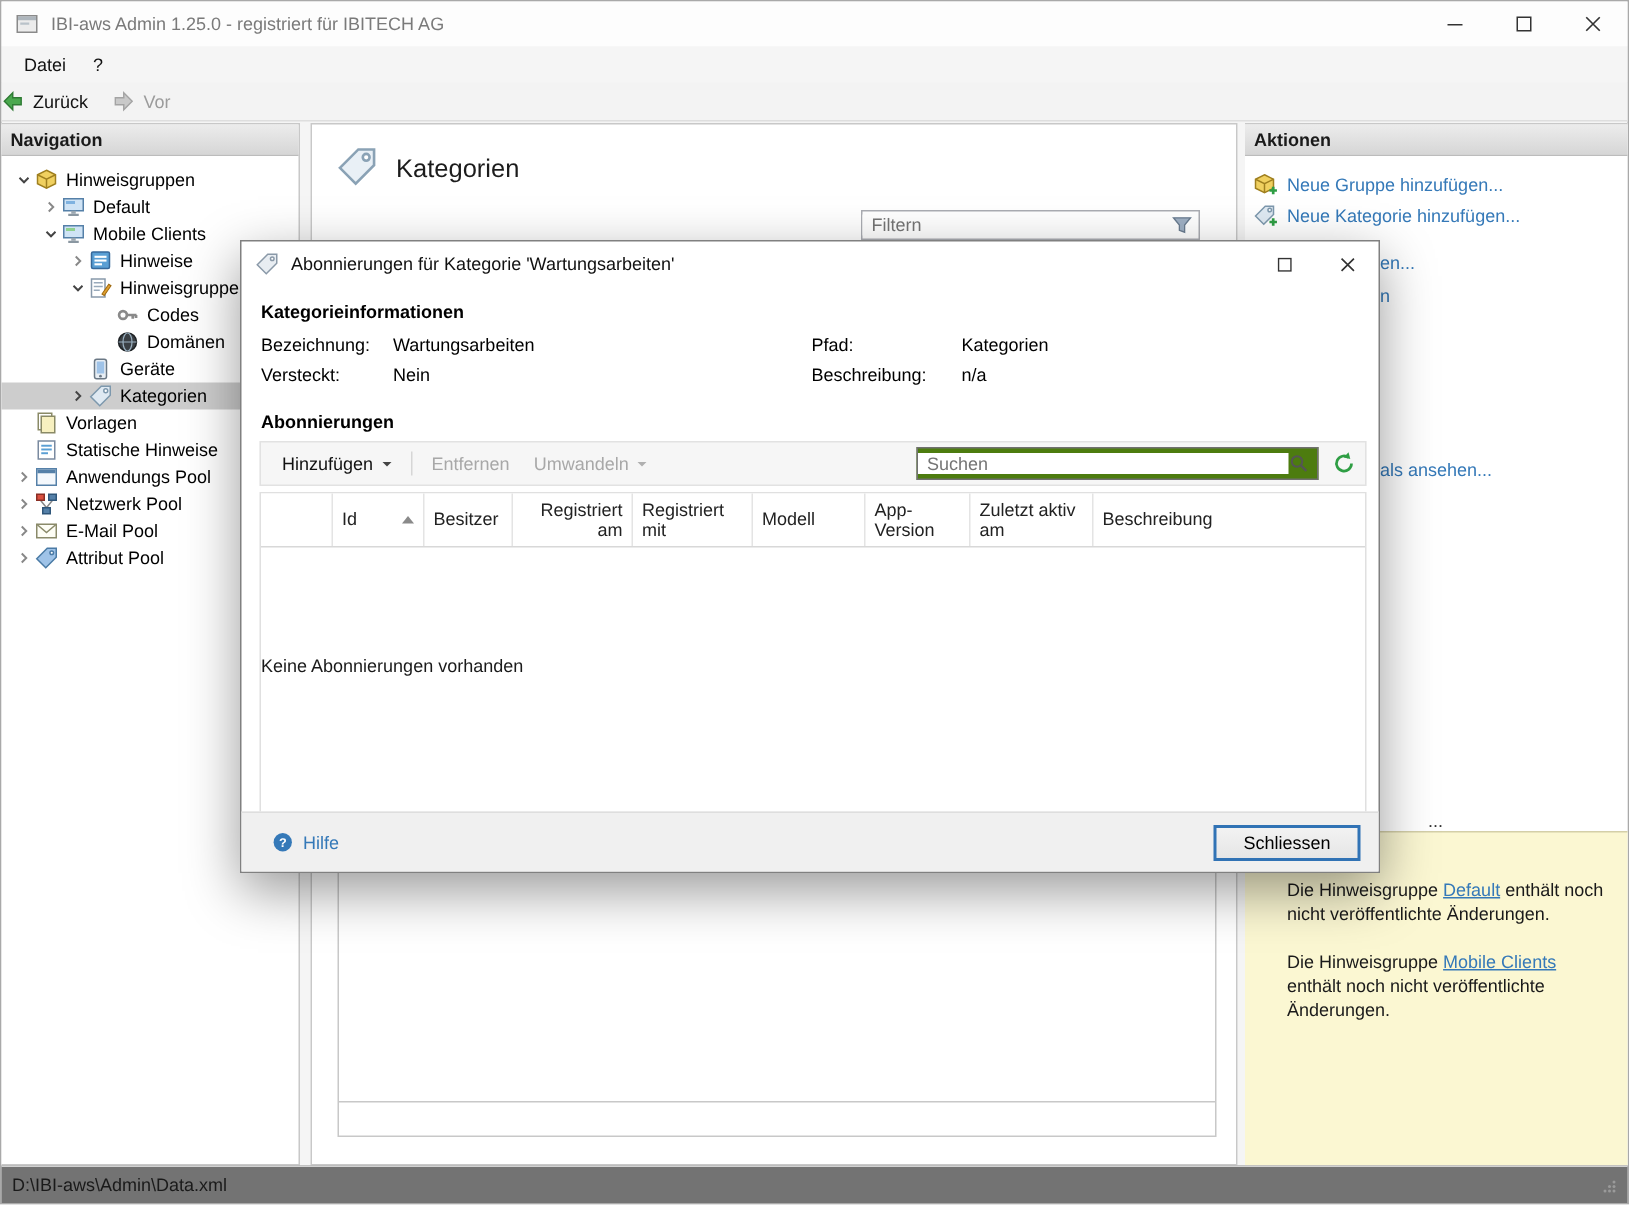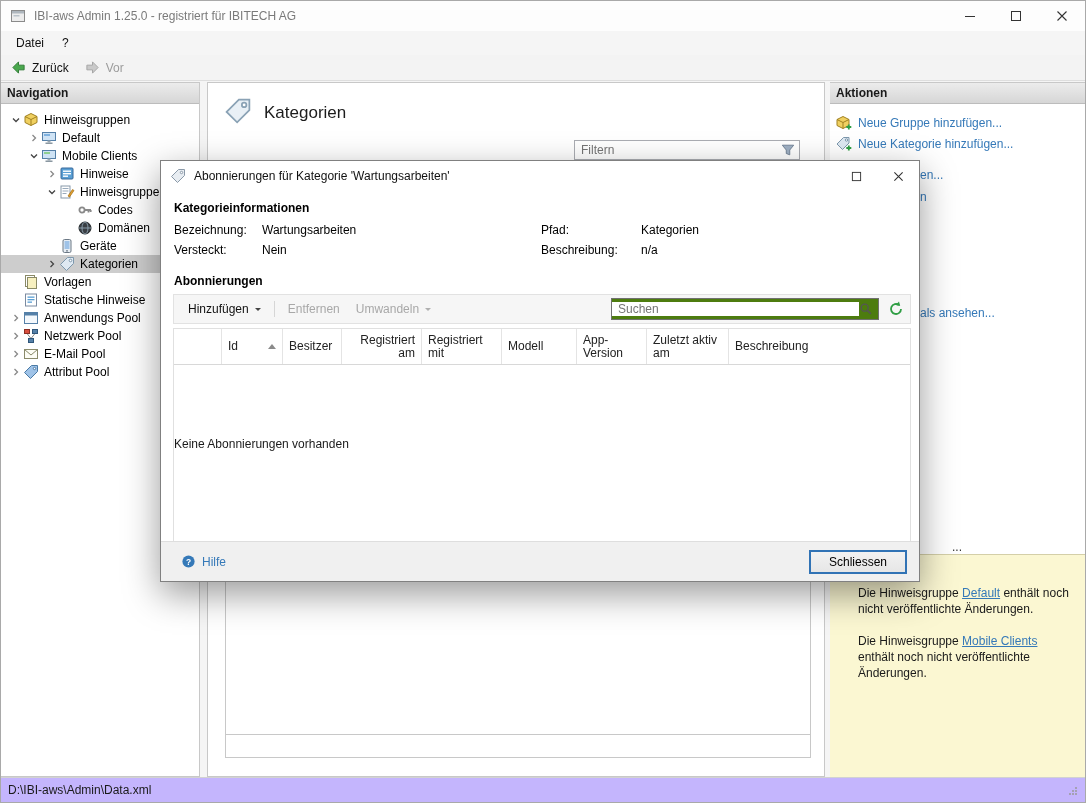--- a/index.html
+++ b/index.html
@@ -17,21 +17,21 @@
   
   .titlebar { position: absolute; top: 1px; left: 1px; right: 1px; height: 30px; background: #fdfdfd; display: flex; align-items: center; text-align: center; }
   .app-icon { margin-left: 9px; display: flex; }
   .title-text { margin-left: 8px; color: #7a7a7a; }
   .win-controls { margin-left: auto; display: flex; height: 100%; }
   .win-btn { width: 46px; height: 100%; display: flex; align-items: center; justify-content: center; }
 
   
   .menubar { position: absolute; top: 31px; left: 1px; right: 1px; height: 24px; background: #f5f5f5; display: flex; align-items: center; padding-left: 6px; }
   .menu-item { padding: 3px 9px; color: #111; }
-  .toolbar { position: absolute; top: 55px; left: 1px; right: 1px; height: 26px; background: #f3f3f3; border-bottom: 1px solid #dedede; display: flex; align-items: center; padding-left: 10px; gap: 16px; }
+  .toolbar { position: absolute; top: 55px; left: 1px; right: 1px; height: 26px; background: #f3f3f3; border-bottom: 1px solid #dedede; display: flex; align-items: center; gap: 16px; }
   .tool-btn { display: flex; align-items: center; gap: 6px; color: #111; }
   .tool-btn.disabled { color: #9c9c9c; }
 
   
   .panel-header { height: 21px; background: linear-gradient(#ececec, #d6d6d6); border-bottom: 1px solid #bcbcbc; font-weight: bold; color: #1a1a1a; padding: 3px 6px; }
   .nav-panel { position: absolute; left: 1px; top: 82px; width: 199px; bottom: 26px; background: #fff; border: 1px solid #c8c8c8; border-left: none; }
   .main-card { position: absolute; left: 207px; top: 82px; width: 618px; bottom: 26px; background: #fff; border: 1px solid #c8c8c8; }
   .actions-panel { position: absolute; left: 830px; top: 82px; right: 1px; bottom: 26px; background: #fff; border-top: 1px solid #c8c8c8; }
 
   
@@ -60,21 +60,21 @@
   .actions-list { padding: 8px 0 0 6px; }
   .action-item { display: flex; align-items: center; gap: 6px; height: 21px; color: #3579b8; white-space: nowrap; }
   .action-item svg { width: 16px; height: 16px; flex: none; }
   .frag { position: absolute; color: #3579b8; line-height: 16px; white-space: nowrap; }
   .frag.plain { color: #333; }
   .notices { position: absolute; left: 0; right: 0; top: 450px; bottom: 0; background: #fbf7d2; border-top: 1px solid #d4cfa8; padding: 30px 12px 0 28px; }
   .notice { margin-bottom: 16px; line-height: 16px; color: #1a1a1a; }
   .notice .nlink { color: #3579b8; text-decoration: underline; }
 
   
-  .statusbar { position: absolute; left: 1px; right: 1px; bottom: 1px; height: 25px; background: #c4b5fd; border-top: 1px solid #d2d2d2; display: flex; align-items: center; padding: 0 7px; color: #1a1a1a; gap: 12px; }
+  .statusbar { position: absolute; left: 1px; right: 1px; bottom: 1px; height: 25px; background: #737373; border-top: 1px solid #d2d2d2; display: flex; align-items: center; padding: 0 7px; color: #1a1a1a; gap: 12px; }
   .grip { margin-left: auto; display: flex; }
 
   
   .dialog { position: absolute; left: 160px; top: 160px; width: 760px; height: 422px; background: #fff; border: 1px solid #808080; box-shadow: 0 12px 34px rgba(0,0,0,0.4); z-index: 50; }
   .dlg-title { height: 30px; display: flex; align-items: center; padding-left: 9px; }
   .dlg-title .dicon { display: flex; }
   .dlg-title-text { margin-left: 8px; color: #111; }
   .dlg-controls { margin-left: auto; display: flex; height: 100%; }
   .dlg-btn { width: 42px; height: 100%; display: flex; align-items: center; justify-content: center; }
   .dlg-body { position: absolute; top: 30px; left: 0; right: 0; bottom: 40px; padding: 10px 8px 0 12px; overflow: hidden; }

